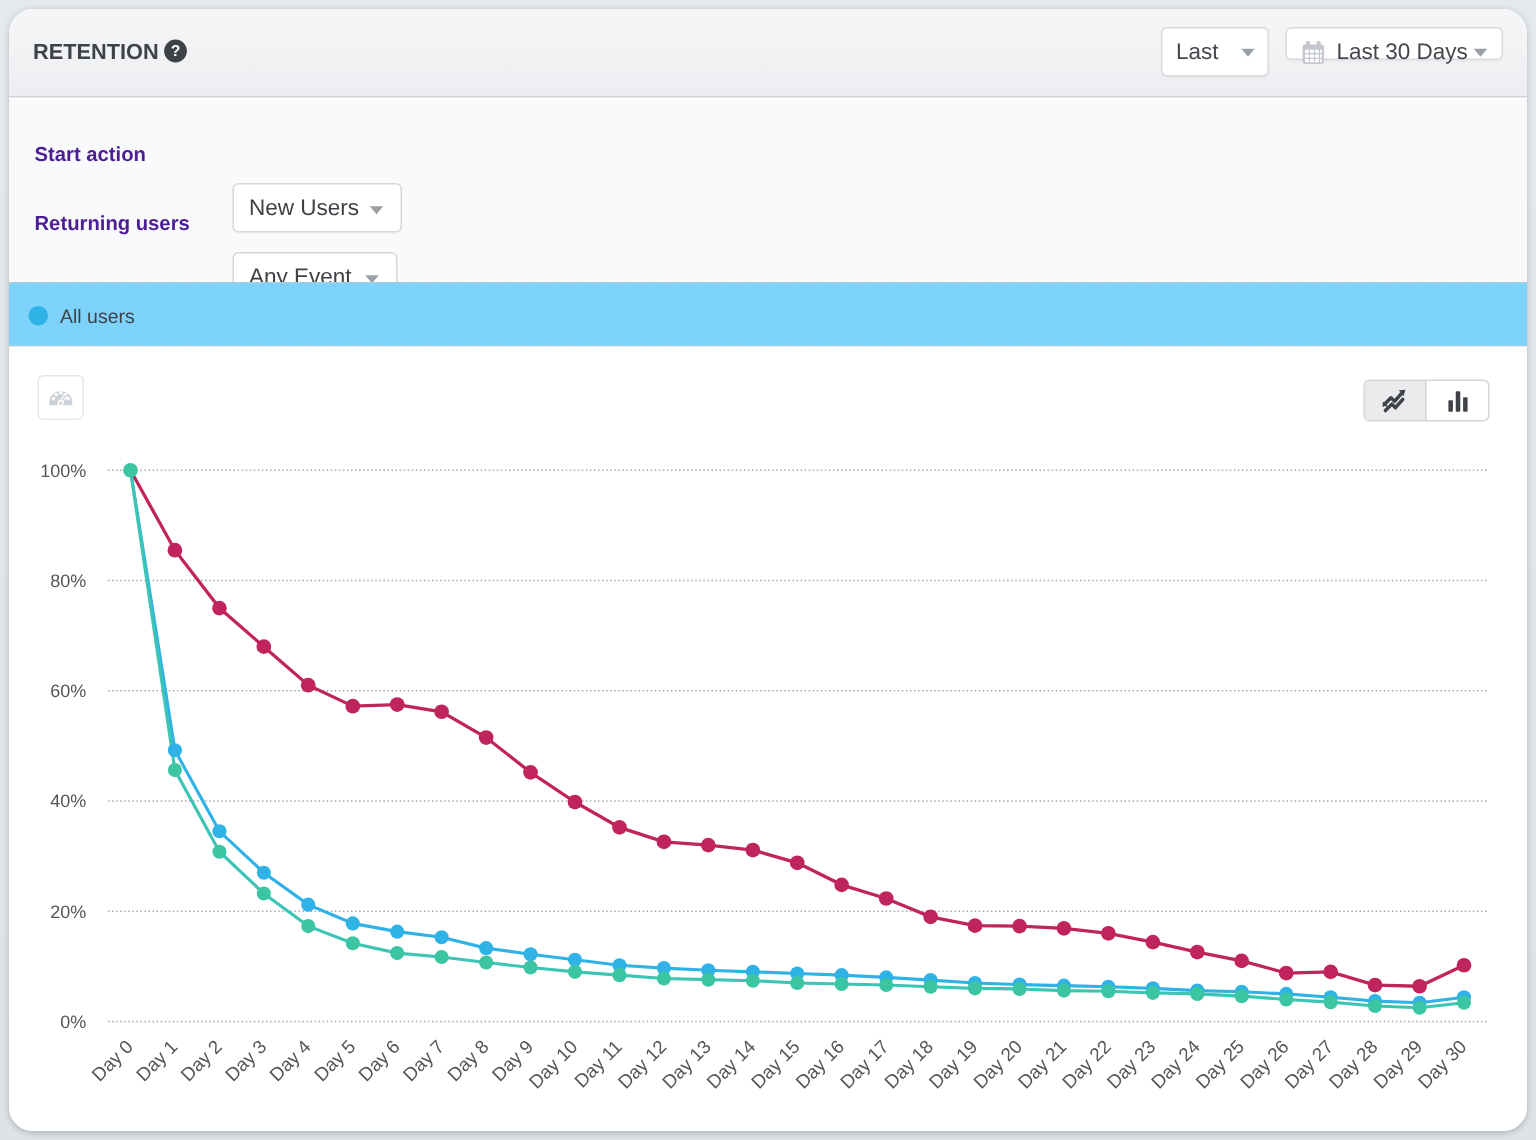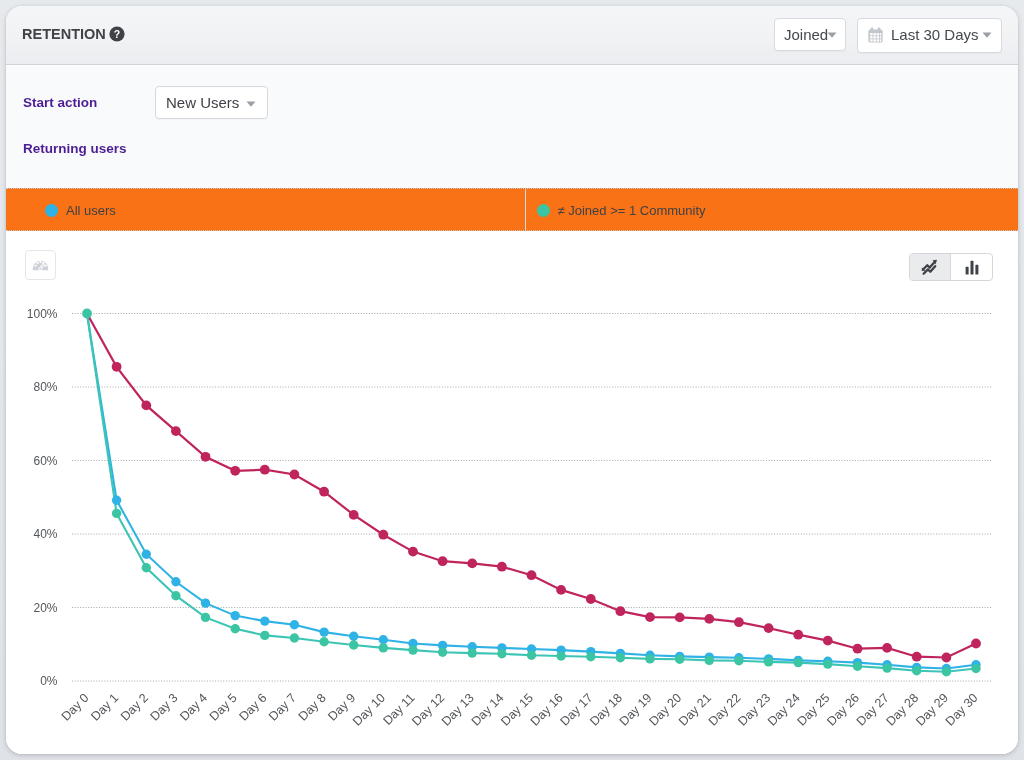--- a/index.html
+++ b/index.html
@@ -8,31 +8,31 @@
   .card { position:absolute; left:6px; top:6px; width:1012px; height:748px; background:#fff; border-radius:16px;
           box-shadow:0 1px 4px rgba(100,110,120,0.4); overflow:hidden; }
   .hdr { position:absolute; left:0; top:0; width:100%; height:59px;
           background:linear-gradient(180deg,#f5f6f8 0%,#f0f2f4 55%,#ebedf0 100%); border-bottom:1px solid #ced2d6; }
   .hdr h1 { position:absolute; left:16px; top:20px; font-size:14.5px; font-weight:bold; letter-spacing:0px; color:#3f4247; }
   .btn { position:absolute; background:#fff; border:1px solid #d7dade; border-radius:4px;
           font-size:15px; color:#45484d; box-shadow:0 1px 1px rgba(0,0,0,0.03); }
   .btn-daily { left:768px; top:12px; width:72px; height:33px; }
   .btn-daily .t { position:absolute; left:9px; top:7px; }
   .btn-daily .c { position:absolute; right:8px; top:13px; line-height:0; }
-  .btn-range { left:851px; top:12px; width:145px; height:35px; }
+  .btn-range { left:851px; top:12px; width:145px; height:22px; }
   .btn-range .ic { position:absolute; left:10px; top:8px; line-height:0; }
   .btn-range .t { position:absolute; left:33px; top:7px; }
   .btn-range .c { position:absolute; right:9px; top:13px; line-height:0; }
   .filters { position:absolute; left:0; top:60px; width:100%; height:122px; background:#f9fafb; }
   .flabel { position:absolute; font-size:13.5px; font-weight:bold; color:#4c1d95; }
   .fbox { position:absolute; background:#fff; border:1px solid #d5d8dc; border-radius:4px; font-size:15px; color:#3e4146;
-           box-shadow:0 1px 1px rgba(0,0,0,0.03); }
+           box-shadow:0 1px 1px rgba(0,0,0,0.03);margin-top:36px; }
   .fbox .c { position:absolute; right:11px; top:14px; line-height:0; }
-  .legend { position:absolute; left:0; top:182px; width:100%; height:43px; background:#f97316;
-             border-top:1px dotted #c3c7cb; border-bottom:1px dotted #c3c7cb; display:flex;padding-left:26px; }
+  .legend { position:absolute; left:0; top:182px; width:100%; height:43px; background:#7dd3fc;
+             border-top:1px dotted #c3c7cb; border-bottom:1px dotted #c3c7cb; display:flex; }
   .lseg { flex:1; position:relative; border-right:1px solid #d9dcdf; }
   .lseg:last-child { border-right:none; }
   .ldot { position:absolute; top:15px; width:13px; height:13px; border-radius:50%; }
   .ltext { position:absolute; top:14px; font-size:13px; color:#3e4146; }
   .chartwrap { position:absolute; left:0; top:225px; width:1012px; height:523px; background:#fff; }
   .gauge-btn { position:absolute; left:19px; top:19px; width:31px; height:30px; background:#fff;
                 border:1px solid #e4e7ea; border-radius:4px; text-align:center; padding-top:6px; }
   .toggle { position:absolute; left:903px; top:22px; width:84px; height:28px; border:1px solid #d3d6da;
              border-radius:4px; background:#fff; display:flex; overflow:hidden; }
   .tg { width:50%; display:flex; align-items:center; justify-content:center; }
@@ -40,21 +40,21 @@
 </style>
 </head>
 <body>
 <div class="card">
   <div class="hdr">
     <h1>RETENTION<svg width="16" height="16" viewBox="0 0 16 16" style="vertical-align:-3px;margin-left:3px">
           <circle cx="8" cy="8" r="7.6" fill="#3f4247"></circle>
           <text x="8" y="11.6" text-anchor="middle" font-family="Liberation Sans, sans-serif" font-weight="bold" font-size="10.5" fill="#fff">?</text>
         </svg></h1>
     <div class="btn btn-daily">
-        <span class="t">Joined</span>
+        <span class="t">Last</span>
         <span class="c"><svg width="10" height="6" viewBox="0 0 10 6">
             <path d="M0.5 0.5h9L5 5.8z" fill="#9aa0a6"></path>
           </svg></span>
       </div>
     <div class="btn btn-range">
         <span class="ic"><svg width="15" height="16" viewBox="0 0 15 16">
             <rect x="2.6" y="0.4" width="2.7" height="4.6" rx="1.1" fill="#c3c7cd"></rect>
             <rect x="9.7" y="0.4" width="2.7" height="4.6" rx="1.1" fill="#c3c7cd"></rect>
             <rect x="0.4" y="2.6" width="14.2" height="13" rx="1.6" fill="#c3c7cd"></rect>
             <g fill="#fff">
@@ -80,29 +80,31 @@
   </div>
   <div class="filters">
     <div class="flabel" style="left:17px;top:29px">Start action</div>
     <div class="fbox" style="left:149px;top:20px;width:113px;height:33px">
         <span style="position:absolute;left:10px;top:7px">New Users</span>
         <span class="c"><svg width="10" height="6" viewBox="0 0 10 6">
             <path d="M0.5 0.5h9L5 5.8z" fill="#9aa0a6"></path>
           </svg></span>
       </div>
     <div class="flabel" style="left:17px;top:75px">Returning users</div>
+    <div class="fbox" style="left:149px;top:66px;width:110px;height:33px">
+        <span style="position:absolute;left:10px;top:7px">Any Event</span>
+        <span class="c"><svg width="10" height="6" viewBox="0 0 10 6">
+            <path d="M0.5 0.5h9L5 5.8z" fill="#9aa0a6"></path>
+          </svg></span>
+      </div>
   </div>
   <div class="legend">
     <div class="lseg">
         <span class="ldot" style="left:12.5px;background:#2fb2e5"></span>
         <span class="ltext" style="left:34px">All users</span>
-      </div>
-    <div class="lseg">
-        <span class="ldot" style="left:11.5px;background:#3cc5a2"></span>
-        <span class="ltext" style="left:32px">≠ Joined &gt;= 1 Community</span>
       </div>
   </div>
   <div class="chartwrap">
     <svg width="1012" height="523" viewBox="0 0 1012 523" style="position:absolute;left:0;top:0">
 <line x1="66" y1="450.0" x2="985" y2="450.0" stroke="#a2a7ad" stroke-width="1" stroke-dasharray="1 1.7"></line>
 <text x="51.5" y="454.2" text-anchor="end" font-family="Liberation Sans, sans-serif" font-size="12" fill="#53565a">0%</text>
 <line x1="66" y1="376.5" x2="985" y2="376.5" stroke="#a2a7ad" stroke-width="1" stroke-dasharray="1 1.7"></line>
 <text x="51.5" y="380.7" text-anchor="end" font-family="Liberation Sans, sans-serif" font-size="12" fill="#53565a">20%</text>
 <line x1="66" y1="303.0" x2="985" y2="303.0" stroke="#a2a7ad" stroke-width="1" stroke-dasharray="1 1.7"></line>
 <text x="51.5" y="307.2" text-anchor="end" font-family="Liberation Sans, sans-serif" font-size="12" fill="#53565a">40%</text>

